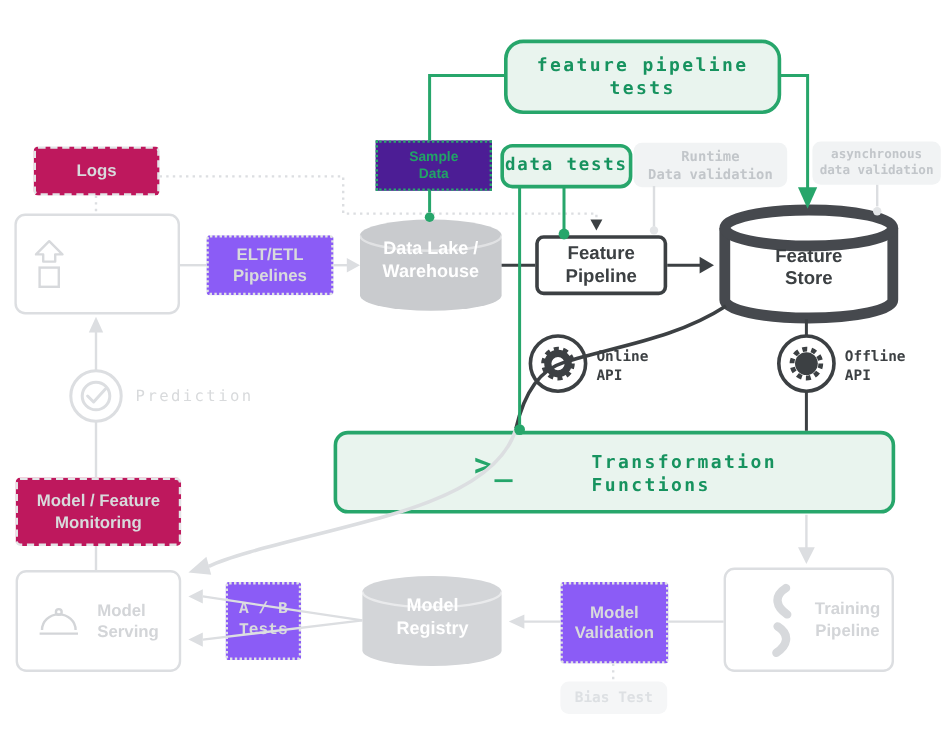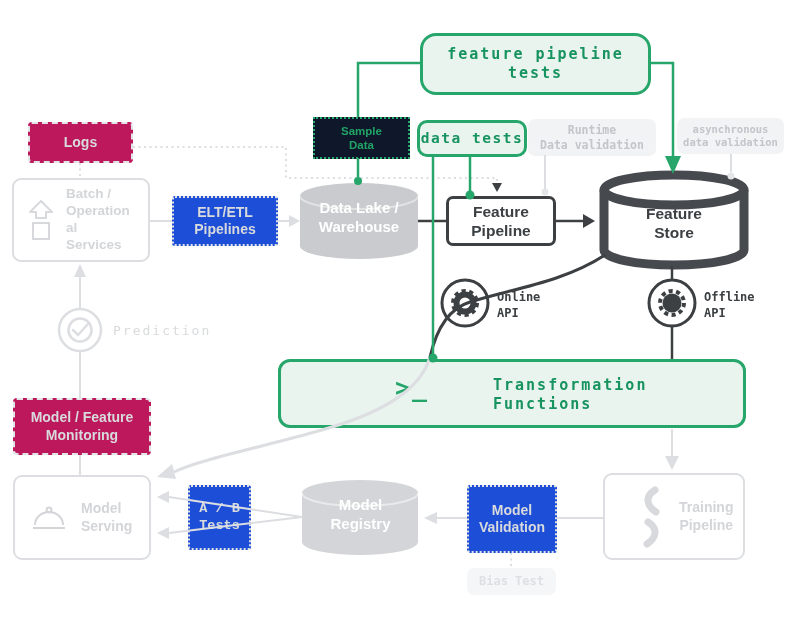--- a/index.html
+++ b/index.html
@@ -5,26 +5,26 @@
   html,body{margin:0;padding:0;background:#ffffff;}
   #canvas{position:relative;width:790px;height:619px;background:#ffffff;overflow:hidden;
           font-family:"Liberation Sans",sans-serif;}
   .abs{position:absolute;}
   .box{position:absolute;box-sizing:border-box;display:flex;align-items:center;justify-content:center;
        text-align:center;white-space:pre-line;line-height:1.25;}
   .sans-b{font-family:"Liberation Sans",sans-serif;font-weight:bold;}
   .mono{font-family:"DejaVu Sans Mono","Liberation Mono",monospace;}
   
   .faded-dash{border:2px dashed #e2e4e6;border-radius:4px;color:#d8dadc;background:#be185d;}
-  .faded-dot{border:2px dotted #e0e2e4;border-radius:3px;color:#d8dadc;background:#1d4ed8;}
+  .faded-dot{border:2px dotted #e0e2e4;border-radius:3px;color:#d8dadc;background:#8b5cf6;}
   .faded-solid{border:2px solid #dcdee1;border-radius:9px;color:#d3d5d8;background:#fff;}
   .faded-pill{background:#f1f3f4;border-radius:7px;color:#c2c6ca;}
   
   .green-solid{border:3px solid #27a66b;background:#e9f4ee;color:#17935f;}
-  .green-dot{border:2px dotted #2aa76d;background:#0f172a;color:#21a366;}
+  .green-dot{border:2px dotted #2aa76d;background:#4c1d95;color:#21a366;}
   
   .dark-solid{border:3px solid #3c4043;border-radius:7px;background:#fff;color:#3c4043;}
   .cyl-label{position:absolute;color:#ffffff;font-weight:bold;text-align:center;white-space:pre-line;line-height:1.25;}
   svg{display:block;}
   #vector-layer{position:absolute;left:0;top:0;z-index:30;pointer-events:none;}
   .z-boxes{z-index:20;}
   .z-labels{z-index:40;}
 </style>
 </head>
 <body>
@@ -35,24 +35,20 @@
     <span>Logs</span>
   </div>
 
   <div class="box faded-solid z-boxes" style="left:12px;top:178px;width:138px;height:84px;justify-content:flex-start;padding:0 6px 0 14px;">
     <span style="margin-right:12px;">
       <svg width="26" height="42" viewBox="0 0 26 42">
         <path d="M13 2 L24 13 L18 13 L18 19 L8 19 L8 13 L2 13 Z" fill="none" stroke="#d7d9dc" stroke-width="2" stroke-linejoin="round"></path>
         <rect x="5" y="24" width="16" height="16" fill="none" stroke="#d7d9dc" stroke-width="2"></rect>
       </svg>
     </span>
-    <span class="sans-b" style="font-size:13.5px;text-align:left;">Batch /
-Operation
-al
-Services</span>
   </div>
 
   <div class="box faded-dot sans-b z-boxes" style="left:172px;top:196px;width:106px;height:50px;font-size:14px;">
     <span>ELT/ETL
 Pipelines</span>
   </div>
 
   <div class="box green-dot sans-b z-boxes" style="left:313px;top:117px;width:97px;height:42px;font-size:11.5px;">
     <span>Sample
 Data</span>

